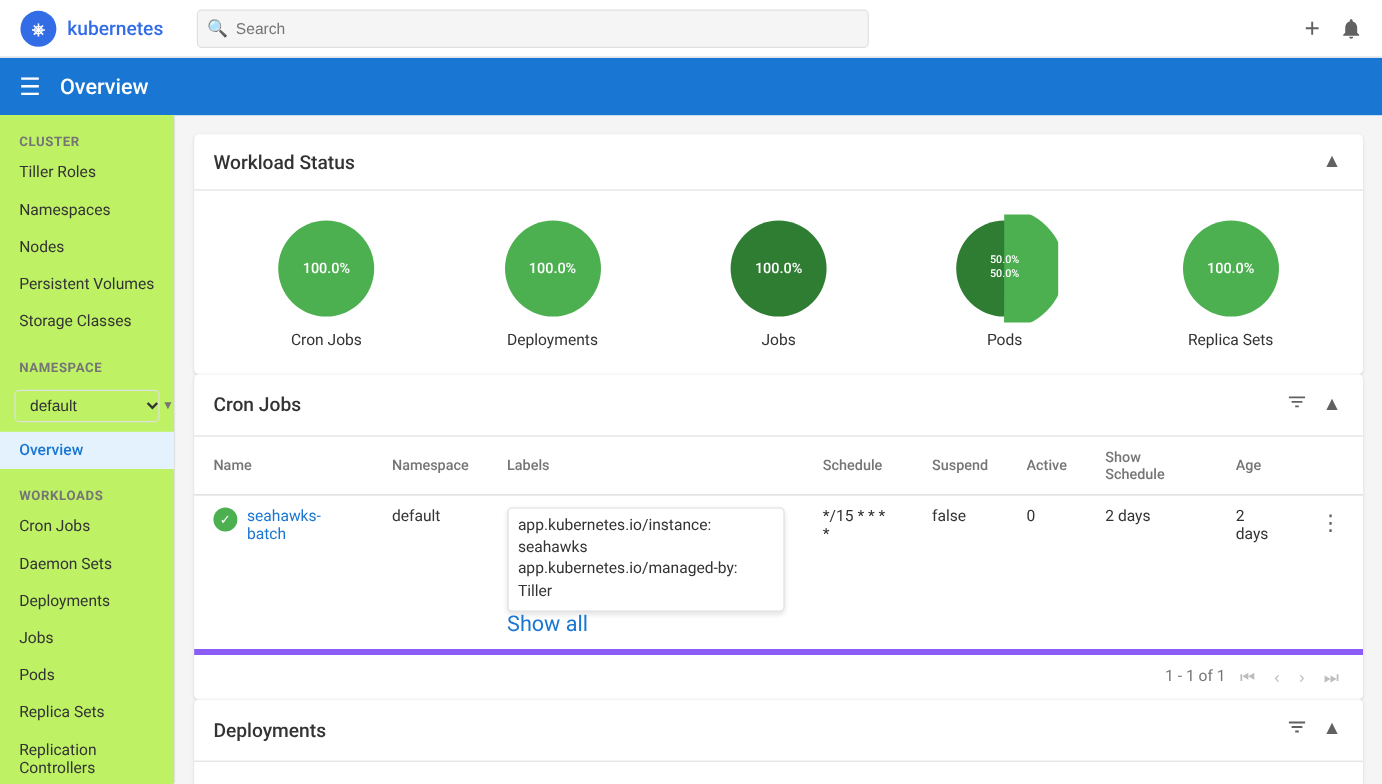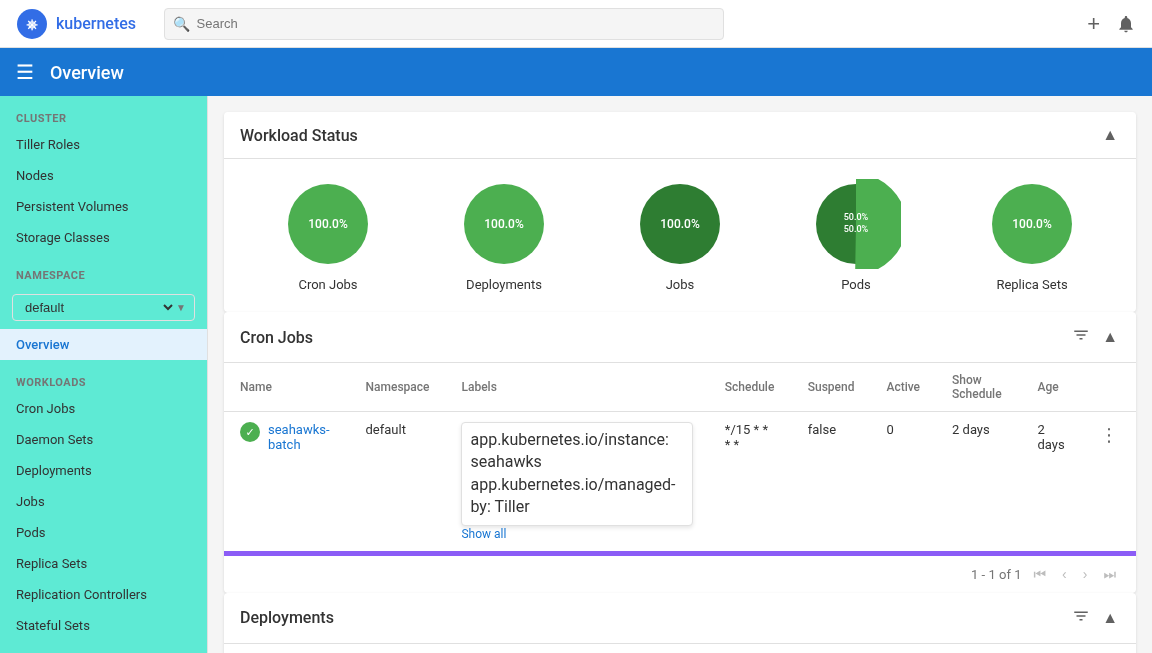--- a/index.html
+++ b/index.html
@@ -93,22 +93,22 @@
 
     
     .layout {
       display: flex;
       flex: 1;
       overflow: hidden;
     }
 
     
     .sidebar {
-      width: 208px;
-      background: #5eead4;
+      width: 146px;
+      background: #bef264;
       border-right: 1px solid #e0e0e0;
       overflow-y: auto;
       flex-shrink: 0;
     }
     .sidebar-section-title {
       font-size: 11px;
       font-weight: 700;
       color: #757575;
       text-transform: uppercase;
       padding: 16px 16px 4px 16px;
@@ -265,27 +265,27 @@
       display: flex;
       align-items: flex-start;
       gap: 8px;
     }
     .link-blue {
       color: #1976d2;
       text-decoration: none;
       cursor: pointer;
     }
     .label-tag {
-      font-size: 16px;
+      font-size: 13px;
       color: #333;
       line-height: 1.4;
     }
     .show-all-link {
       color: #1976d2;
-      font-size: 12px;
+      font-size: 18px;
       cursor: pointer;
       text-decoration: none;
     }
 
     
     .pagination {
       display: flex;
       align-items: center;
       justify-content: flex-end;
       padding: 8px 16px;
@@ -356,20 +356,23 @@
   <button class="navbar-menu-btn">☰</button>
   <span class="navbar-title">Overview</span>
 </div>
 
 <div class="layout">
 
   <div class="sidebar">
     <div class="sidebar-section-title">Cluster</div>
     <a class="sidebar-item">
         <span>Tiller Roles</span>
+      </a>
+    <a class="sidebar-item">
+        <span>Namespaces</span>
       </a>
     <a class="sidebar-item">
         <span>Nodes</span>
       </a>
     <a class="sidebar-item">
         <span>Persistent Volumes</span>
       </a>
     <a class="sidebar-item">
         <span>Storage Classes</span>
       </a>

